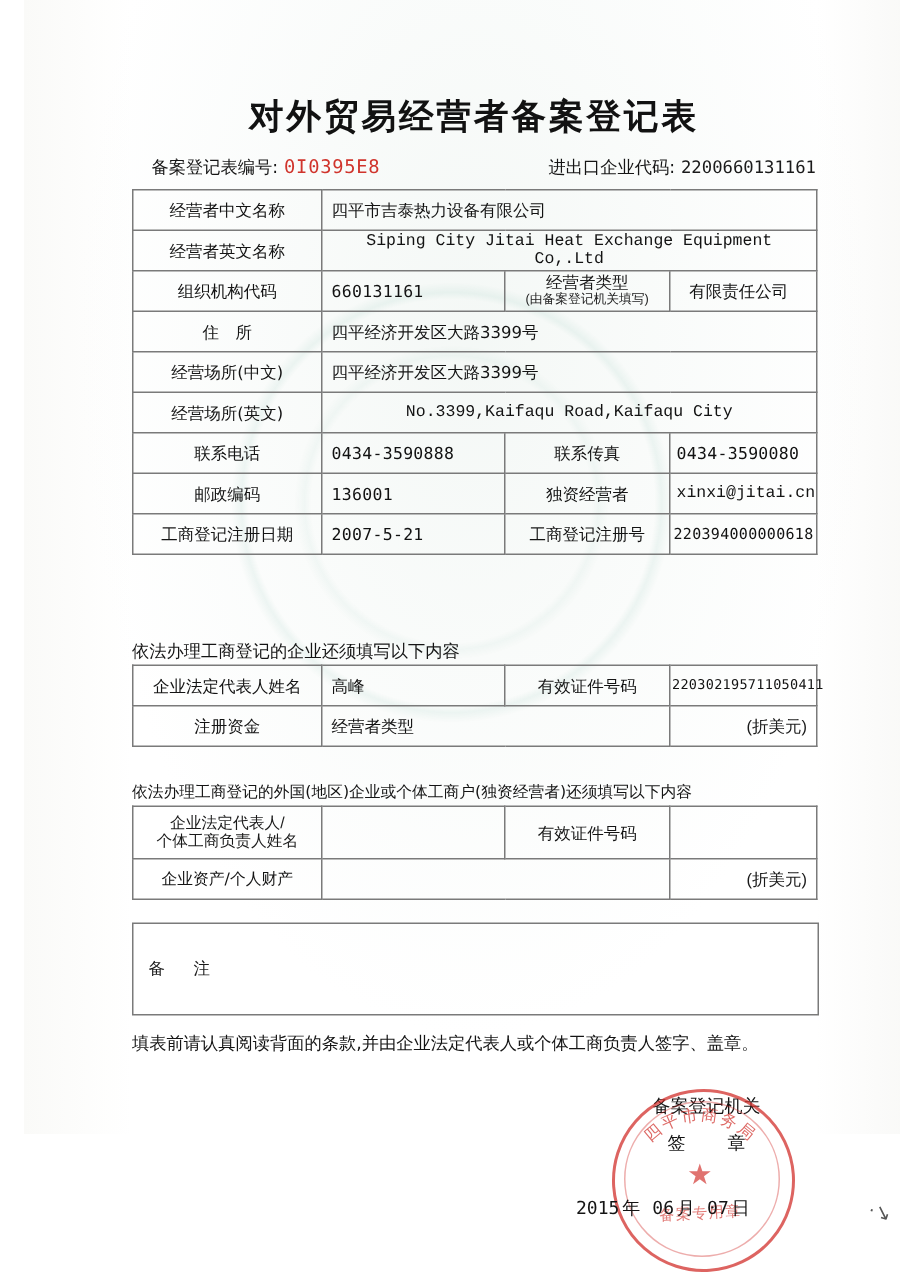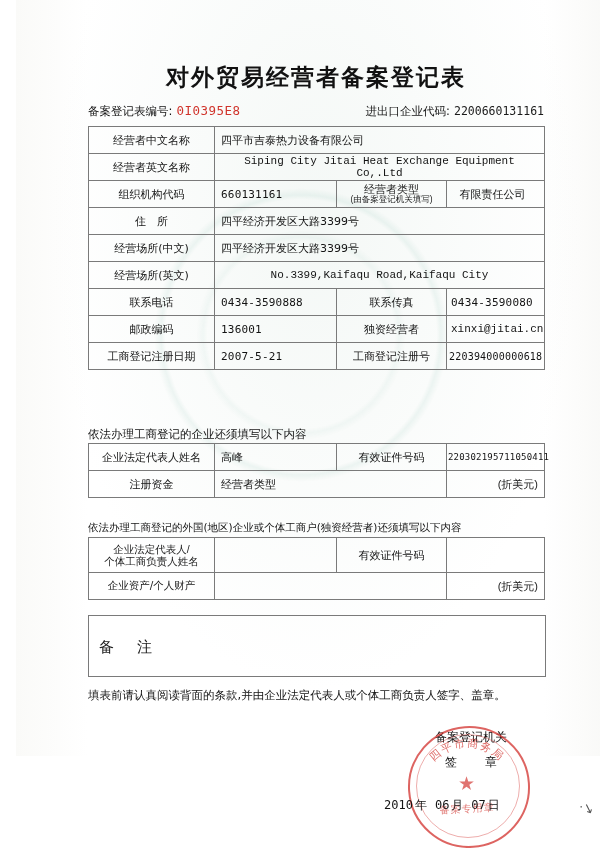--- a/index.html
+++ b/index.html
@@ -65,20 +65,21 @@
     width: 456px;
     font-size: 11.5px;
     display: flex;
     justify-content: space-between;
     align-items: baseline;
   }
   .meta-left, .meta-right {
     display: flex;
     align-items: baseline;
     gap: 4px;
+    margin-left: 13px;
   }
   .meta-label {
     font-family: "DejaVu Sans", sans-serif;
     font-size: 11.5px;
     color: #151515;
   }
   .handwrite-red {
     color: #d0342c;
     font-family: "DejaVu Sans Mono", monospace;
     font-size: 12.5px;
@@ -158,21 +159,21 @@
     left: 72px;
     width: 456px;
     height: 60px;
     border: 1px solid #7a7a7a;
   }
   .remark-label {
     position: absolute;
     left: 10px;
     top: 22px;
     font-family: Liberation Serif, serif;
-    font-size: 15px;
+    font-size: 11px;
     letter-spacing: 4px;
   }
 
   .footer-note {
     position: absolute;
     left: 72px;
     top: 688px;
     width: 470px;
     font-family: "DejaVu Sans", sans-serif;
     font-size: 11.5px;
@@ -427,21 +428,21 @@
       </defs>
       <text>
         <textPath href="#arcpath" startOffset="50%" text-anchor="middle">四平市商务局</textPath>
       </text>
     </svg>
     <div class="star">★</div>
     <div class="stamp-bottom">备案专用章</div>
   </div>
 
   <div class="date-line">
-    <span class="date-num">2010</span>
+    <span class="date-num">2015</span>
     <span>年</span>
     <span class="date-num" style="padding-left:6px">06</span>
     <span>月</span>
     <span class="date-num" style="padding-left:6px">07</span>
     <span>日</span>
   </div>
 
   <div class="corner-mark">·↘</div>
 </div>
 

